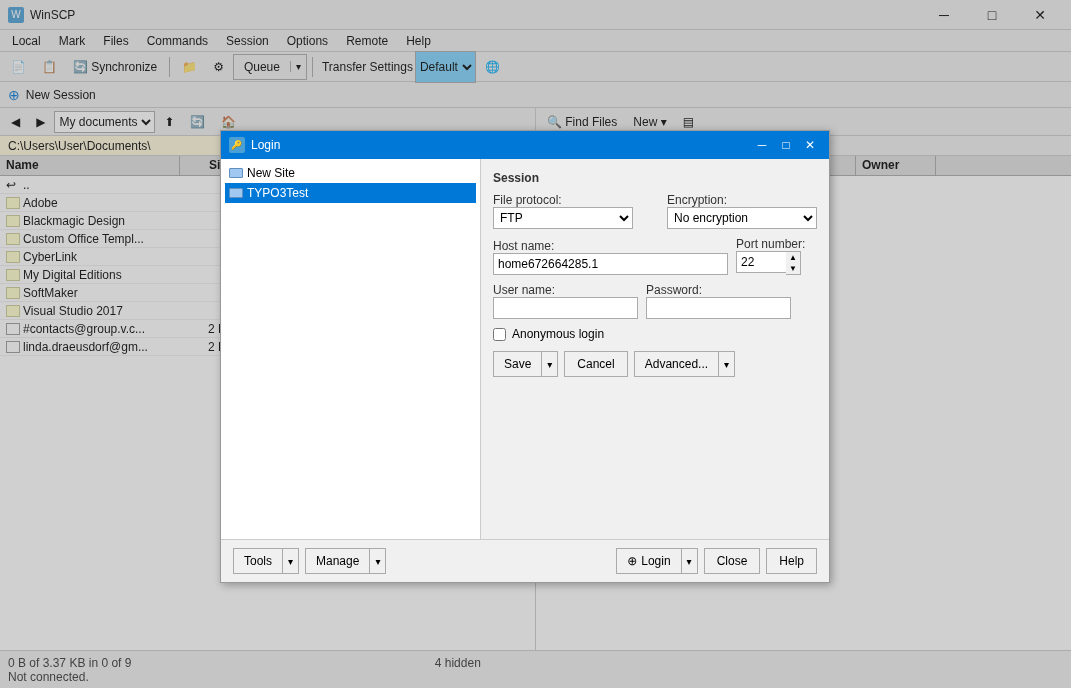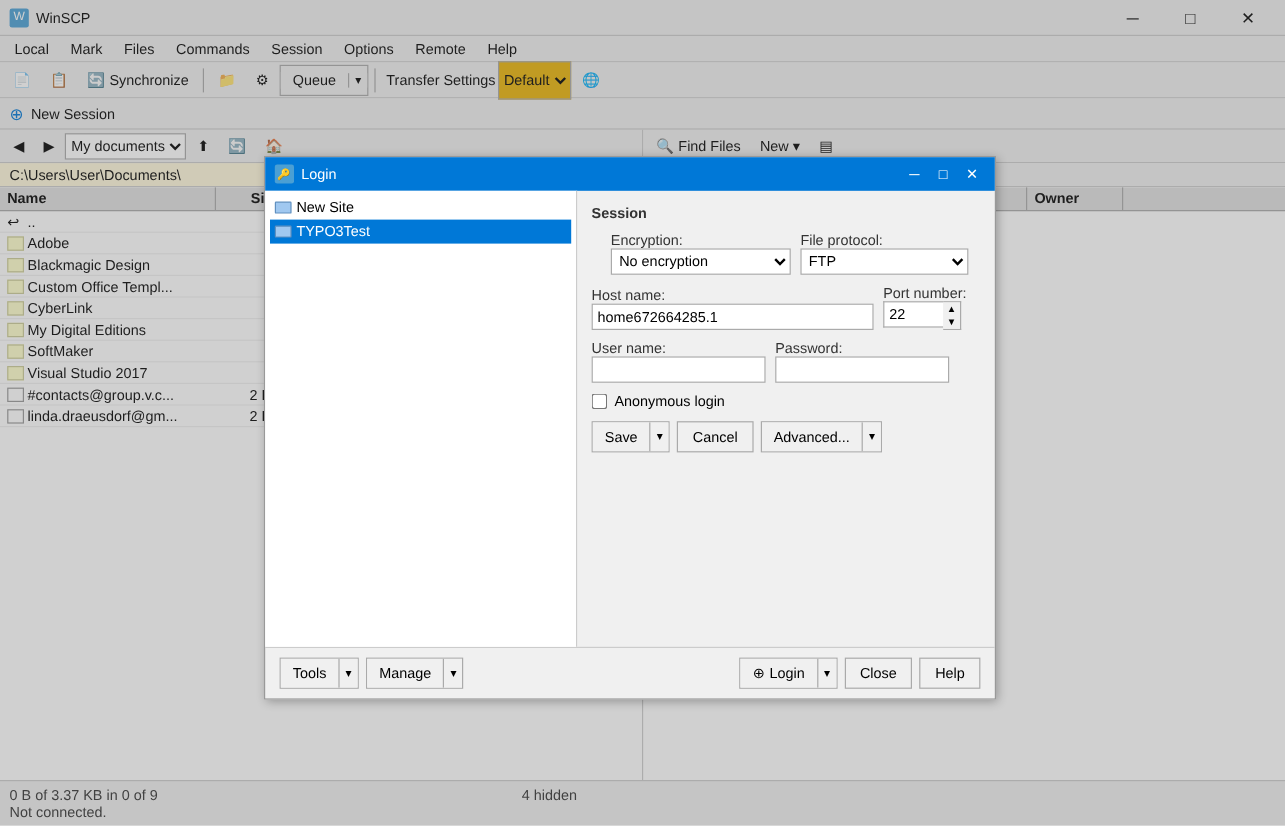--- a/index.html
+++ b/index.html
@@ -101,21 +101,21 @@
     .toolbar-queue {
       display: flex;
       align-items: center;
       border: 1px solid #aaa;
       height: 24px;
     }
     .transfer-select {
       height: 32px;
       font-size: 12px;
       border: 1px solid #aaa;
-      background: #eab308;
+      background: #7dd3fc;
     }
 
     
     .session-bar {
       background: #f0f0f0;
       height: 26px;
       display: flex;
       align-items: center;
       padding: 0 8px;
       border-bottom: 1px solid #ccc;
@@ -606,35 +606,35 @@
       <div class="tree-item selected">
         <span class="icon-monitor"></span>
         <span>TYPO3Test</span>
       </div>
     </div>
 
     <div class="dialog-right">
       <div class="section-label">Session</div>
 
       <div class="form-row">
-        <div style="flex:1;margin-left:16px;">
-          <div class="form-label">Encryption:</div>
-          <select class="form-select" style="width:150px;">
-            <option>No encryption</option>
-            <option>TLS/SSL Explicit encryption</option>
-            <option>TLS/SSL Implicit encryption</option>
-          </select>
-        </div>
         <div style="flex:1;">
           <div class="form-label">File protocol:</div>
           <select class="form-select" style="width:140px;">
             <option>FTP</option>
             <option>SFTP</option>
             <option>SCP</option>
             <option>WebDAV</option>
+          </select>
+        </div>
+        <div style="flex:1;margin-left:16px;">
+          <div class="form-label">Encryption:</div>
+          <select class="form-select" style="width:150px;">
+            <option>No encryption</option>
+            <option>TLS/SSL Explicit encryption</option>
+            <option>TLS/SSL Implicit encryption</option>
           </select>
         </div>
       </div>
 
       <div class="form-row" style="flex-direction:column; align-items:flex-start; gap:4px;">
         <div style="display:flex; gap:8px; align-items:flex-end; width:100%;">
           <div>
             <div class="form-label">Host name:</div>
             <input class="form-input" style="width: 235px;" type="text" value="home672664285.1">
           </div>

